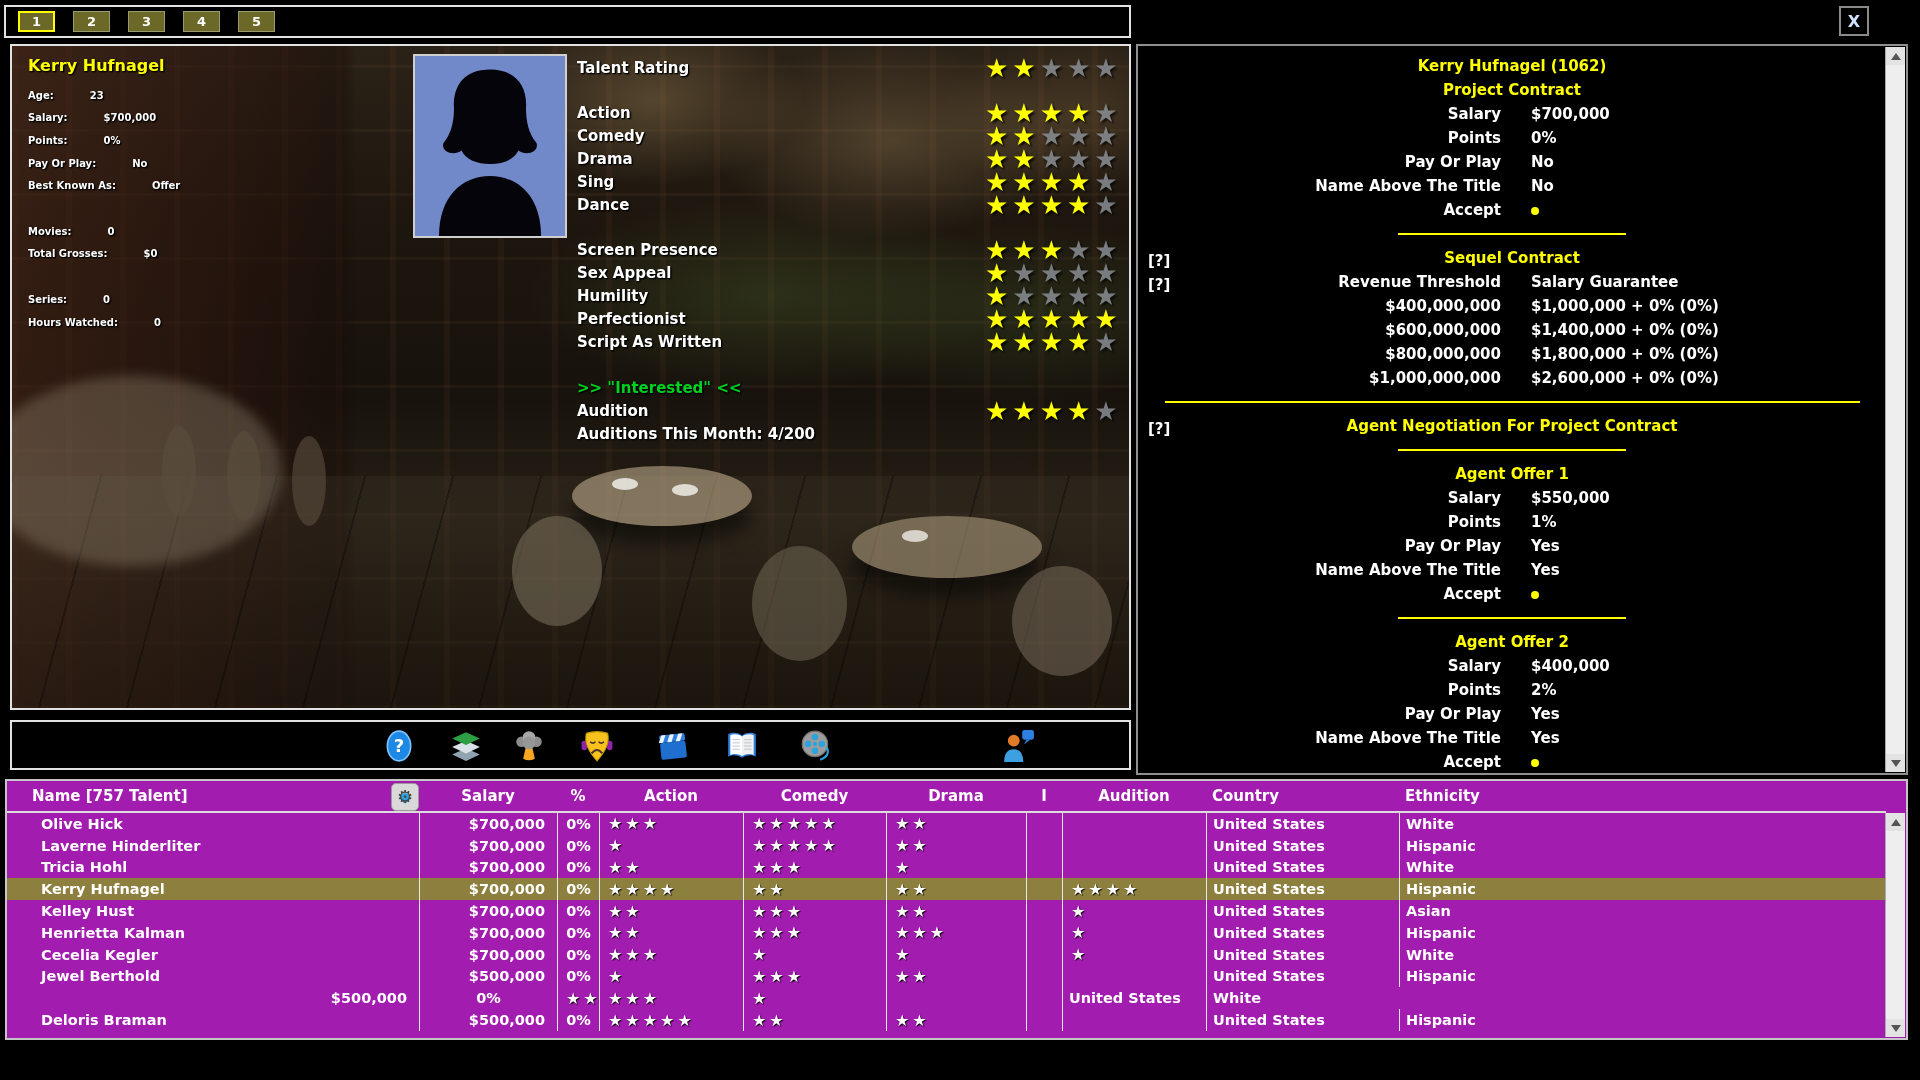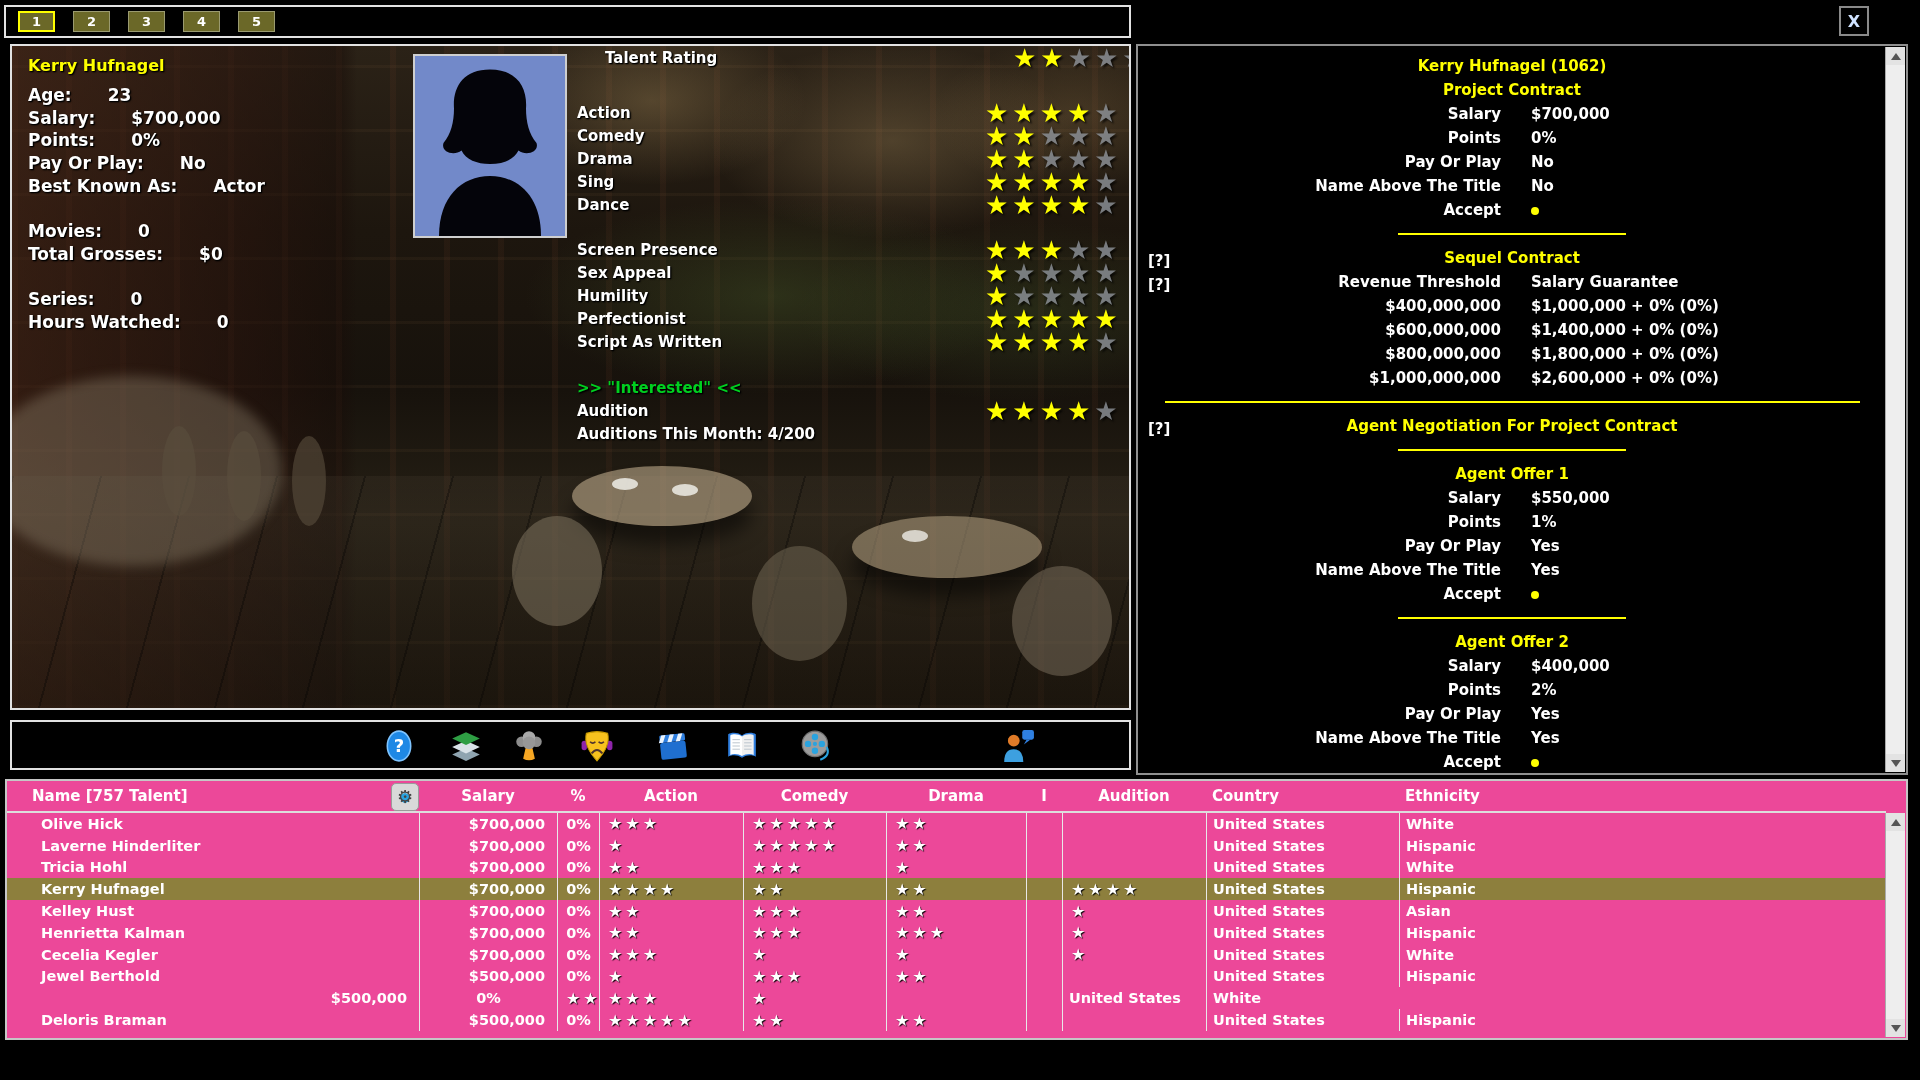--- a/index.html
+++ b/index.html
@@ -33,21 +33,21 @@
       linear-gradient(180deg,#2b2217 0%,#1d160e 28%,#17120c 52%,#262015 72%,#191209 100%);}
   .deco{position:absolute;border-radius:50%;}
   #floor{position:absolute;left:0;top:430px;right:0;bottom:0;
     background:repeating-linear-gradient(105deg, rgba(0,0,0,.30) 0 2px, transparent 2px 85px),
                linear-gradient(180deg, rgba(70,60,48,.25), rgba(30,25,18,.4));}
   #portrait{left:401px;top:8px;width:150px;height:180px;border:2px solid #cfcfcf;background:#7289c9;}
   #portrait svg{display:block;width:100%;height:100%;}
 
   #talent-info{left:16px;top:10px;width:380px;}
   .t-name{color:#ffff00;font-size:16px;margin-bottom:9px;}
-  .iline{height:22.6px;font-size:17px;display:flex;align-items:center;}
+  .iline{height:22.6px;font-size:10px;display:flex;align-items:center;}
   .iline .val{margin-left:36px;}
   .igap{height:23px;}
 
   #ratings{left:0;top:0;width:1121px;height:666px;pointer-events:none;}
   .rrow{position:absolute;left:565px;height:24px;display:flex;align-items:center;font-size:15px;}
   .rrow .rlabel{width:408px;}
   .stars{font-size:26px;letter-spacing:4px;line-height:20px;white-space:nowrap;}
   .sf{color:#ffff00;text-shadow:2px 2px 2px rgba(0,0,0,.85);}
   .se{color:#8f949b;text-shadow:2px 2px 2px rgba(0,0,0,.85);opacity:.8;}
   .interested{position:absolute;left:565px;color:#00d020;font-size:15px;height:24px;display:flex;align-items:center;}
@@ -74,21 +74,21 @@
 
   
   .vscroll{position:absolute;right:1px;width:19px;background:#eeeeee;border-left:1px solid #aaa;cursor:pointer;}
   .arr{position:absolute;left:0;width:19px;height:18px;background:#e3e3e3;display:flex;align-items:center;justify-content:center;}
   .arr.up{top:0;} .arr.dn{bottom:0;}
   .tri-up{width:0;height:0;border-left:5px solid transparent;border-right:5px solid transparent;border-bottom:7px solid #555;}
   .tri-dn{width:0;height:0;border-left:5px solid transparent;border-right:5px solid transparent;border-top:7px solid #555;}
 
   
   #talent-table{left:5px;top:779px;width:1903px;height:261px;border:2px solid #c6c6c6;
-                box-sizing:border-box;background:#ec4899;}
+                box-sizing:border-box;background:#a21caf;}
   .tgrid{display:grid;grid-template-columns:412px 138px 42px 144px 143px 140px 36px 144px 193px 1fr;width:1879px;}
   #thead{height:30px;border-bottom:2px solid #ddd;position:relative;}
   #thead .hc{display:flex;align-items:center;font-size:15px;}
   .hc.cen{justify-content:center;}
   #thead .hc.first{padding-left:25px;}
   .tr{height:21.8px;cursor:pointer;}
   .tr>div{display:flex;align-items:center;font-size:14.5px;border-left:1px solid #e8e8e8;overflow:hidden;}
   .tr>div:first-child{border-left:0;padding-left:34px;}
   .tr .num{justify-content:flex-end;padding-right:12px;}
   .tr .pct{justify-content:center;padding-right:0;}
@@ -149,21 +149,21 @@
       <div class="iline">
         <span class="lbl">Points:</span>
         <span class="val">0%</span>
       </div>
       <div class="iline">
         <span class="lbl">Pay Or Play:</span>
         <span class="val">No</span>
       </div>
       <div class="iline">
         <span class="lbl">Best Known As:</span>
-        <span class="val">Actor</span>
+        <span class="val">Offer</span>
       </div>
       <div class="igap"></div>
       <div class="iline">
         <span class="lbl">Movies:</span>
         <span class="val">0</span>
       </div>
       <div class="iline">
         <span class="lbl">Total Grosses:</span>
         <span class="val">$0</span>
       </div>
@@ -172,21 +172,21 @@
         <span class="lbl">Series:</span>
         <span class="val">0</span>
       </div>
       <div class="iline">
         <span class="lbl">Hours Watched:</span>
         <span class="val">0</span>
       </div>
     </div>
 
   <div id="ratings" class="abs">
-      <div class="rrow sh" style="top: 0; margin-left: 28px;">
+      <div class="rrow sh" style="top: 10px;">
         <span class="rlabel">Talent Rating</span>
         <span class="stars"><span class="sf">★</span><span class="sf">★</span><span class="se">★</span><span class="se">★</span><span class="se">★</span></span>
       </div>
       <div class="rrow sh" style="top: 55px;">
         <span class="rlabel">Action</span>
         <span class="stars"><span class="sf">★</span><span class="sf">★</span><span class="sf">★</span><span class="sf">★</span><span class="se">★</span></span>
       </div>
       <div class="rrow sh" style="top: 78px;">
         <span class="rlabel">Comedy</span>
         <span class="stars"><span class="sf">★</span><span class="sf">★</span><span class="se">★</span><span class="se">★</span><span class="se">★</span></span>

